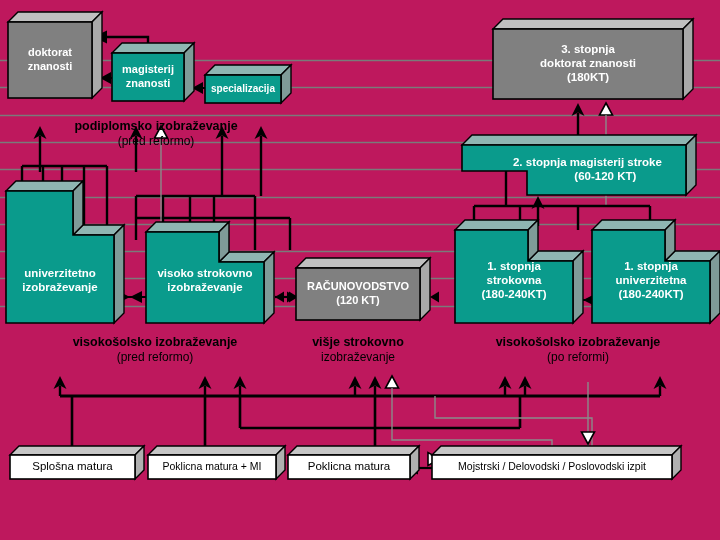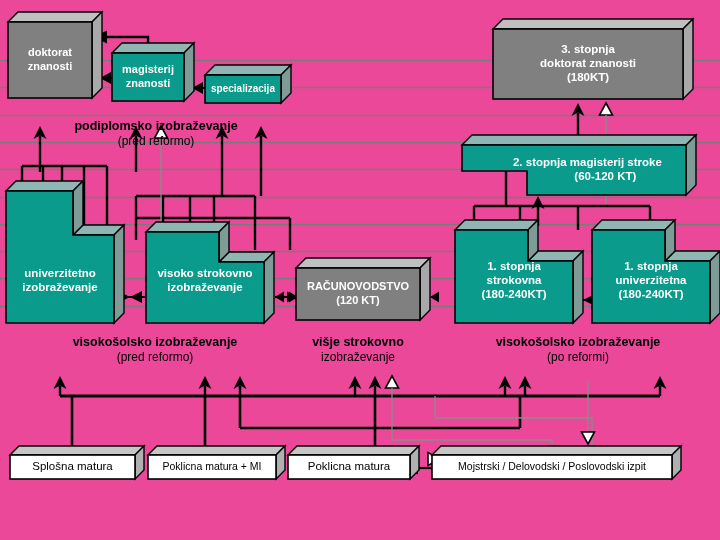--- a/index.html
+++ b/index.html
@@ -1,18 +1,18 @@
 <!DOCTYPE html>
 <html><head>
 <meta charset="utf-8">
 <style>
   html,body{margin:0;padding:0;background:#fff;}
   body{width:720px;height:540px;overflow:hidden;
        font-family:"Liberation Sans","DejaVu Sans",sans-serif;}
-  #stage{position:relative;width:720px;height:540px;background:#ec4899;}
+  #stage{position:relative;width:720px;height:540px;background:#be185d;}
   svg#diagram{position:absolute;left:0;top:0;width:720px;height:540px;}
   text{dominant-baseline:middle;}
 </style>
 </head>
 <body>
 
 <div id="stage">
   <svg id="diagram" viewBox="0 0 720 540" xmlns="http://www.w3.org/2000/svg">
     <defs>
       <marker id="solidArrowUp" markerWidth="12" markerHeight="12" refX="6" refY="10" orient="auto">

